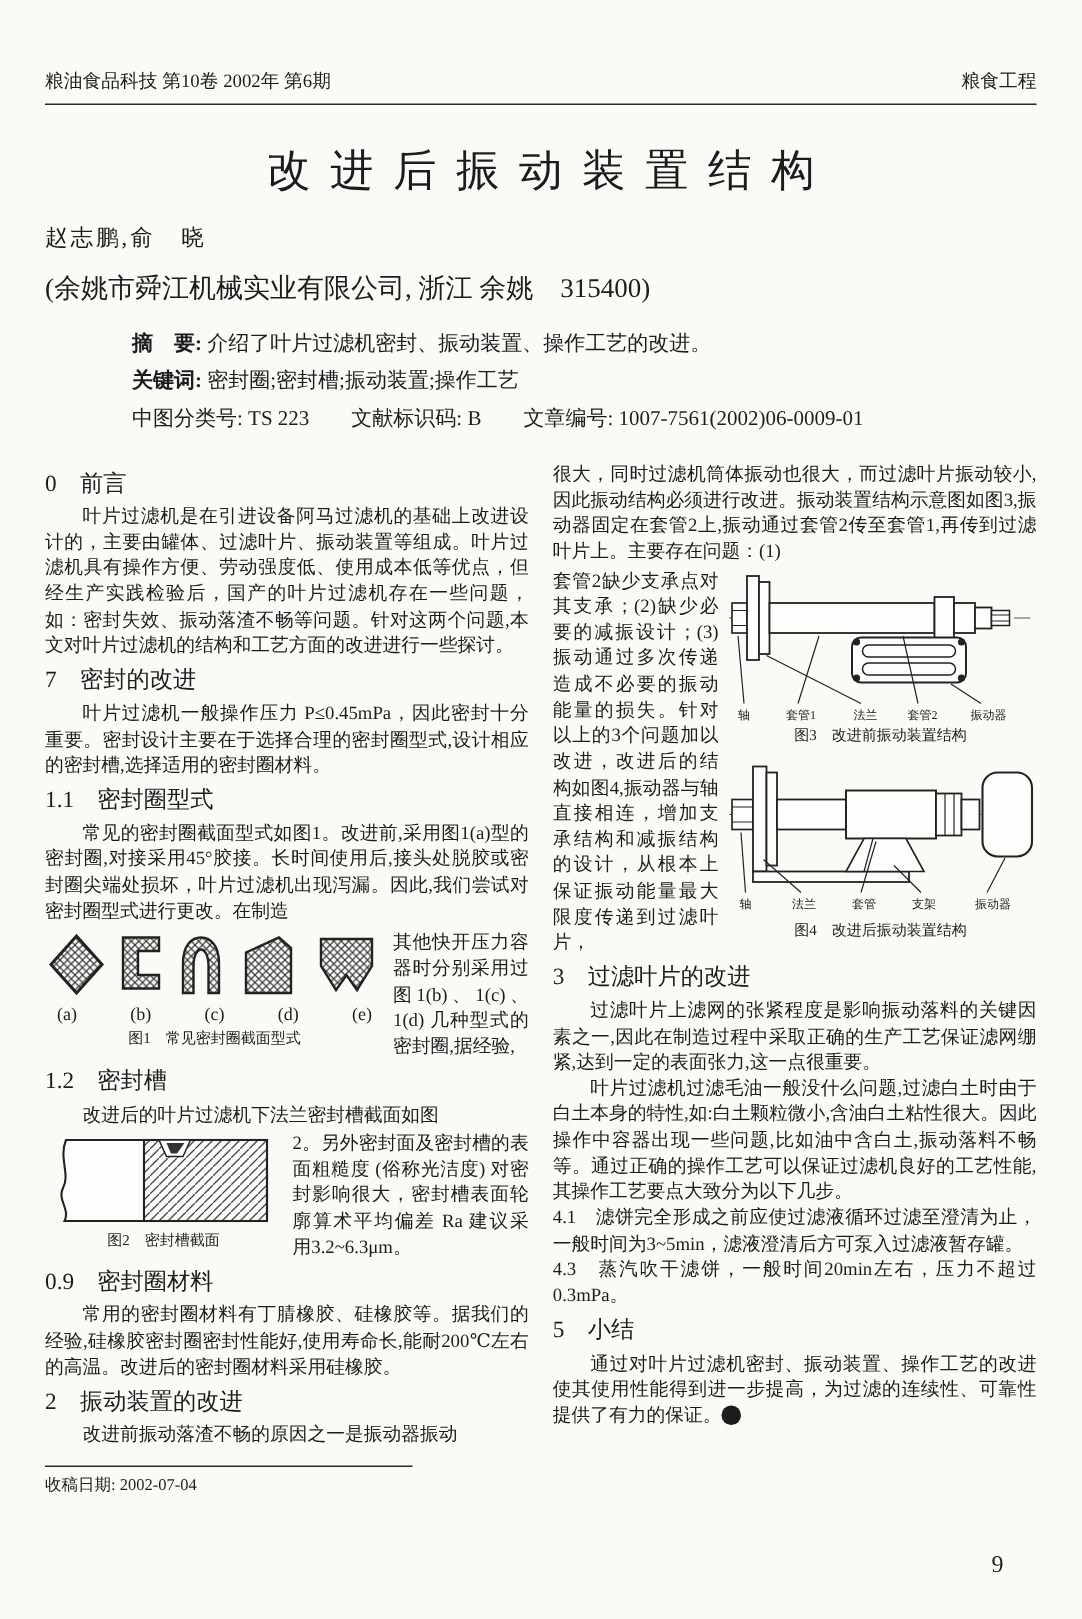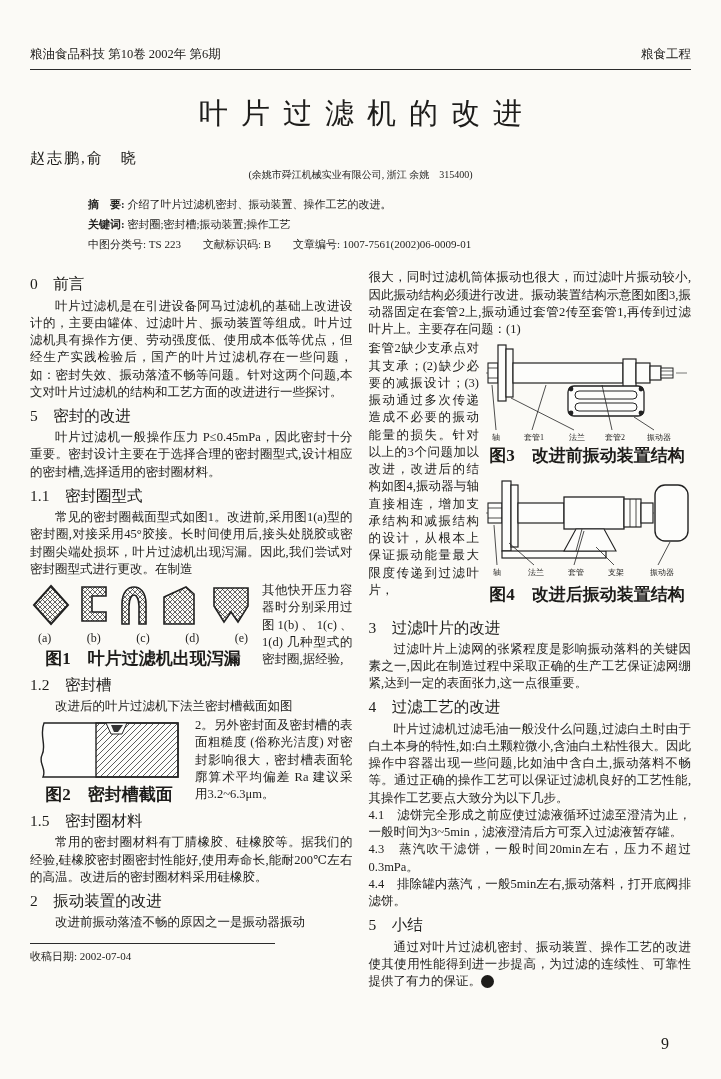--- a/index.html
+++ b/index.html
@@ -9,34 +9,34 @@
     font-family:"Liberation Serif","DejaVu Serif",serif;
     overflow:hidden;
   }
   .page { box-sizing:border-box; width:721px; height:1079px; padding:46px 30px 16px 30px; position:relative; }
 
   .journal-header { display:flex; justify-content:space-between; align-items:flex-end;
     font-size:12.5px; padding-bottom:6px; border-bottom:1.2px solid #2b2b2b; }
 
   .title { text-align:center; font-size:29px; letter-spacing:13px; margin-top:24px; text-indent:13px; }
   .authors { font-size:15px; margin-top:15px; letter-spacing:2px; }
-  .affiliation { text-align:center; font-size:10px; }
-
-  .meta { width:545px; margin:13px auto 12px auto; font-size:11px; line-height:1.8; }
+  .affiliation { font-size:18px; margin-top:12px; }
+
+  .meta { width:545px; margin:13px auto 12px auto; font-size:14px; line-height:1.8; }
   .meta b { font-weight:bold; }
 
   .columns { display:flex; gap:16px; margin-top:15px; }
   .col { width:322.5px; font-size:12.5px; line-height:1.38; text-align:justify; }
 
   .sec { font-size:15.5px; font-weight:400; margin:5px 0 3px 0; line-height:1.3; }
   p.body { margin:0; text-indent:2em; }
   p.body.noindent { text-indent:0; }
 
   .fig { text-align:center; }
-  .figcap { font-size:17px; font-weight:bold; margin-top:1px; line-height:1.3; }
+  .figcap { font-size:10px; font-weight:normal; margin-top:1px; line-height:1.3; }
   .fig1-wrap { overflow:hidden; margin:4px 0 2px 0; }
   .fig1-box { float:left; width:226px; margin-right:6px; }
   .fig1-labels { display:flex; justify-content:space-between; padding:0 8px; font-size:12px; margin-top:-2px; }
   .fig2-wrap { overflow:hidden; margin:2px 0 2px 0; }
   .fig2-box { float:left; width:158px; margin-right:7px; }
   .vib-wrap { overflow:hidden; margin:2px 0; }
   .vib-figs { float:right; width:208px; margin-left:4px; }
   .vib-figs .fig { margin-bottom:6px; }
   svg { display:block; margin:0 auto; }
   svg text { font-family:"Liberation Serif","DejaVu Serif",serif; }
@@ -51,37 +51,37 @@
 </head>
 <body>
 
 <div class="page">
 
   <div class="journal-header">
     <span>粮油食品科技  第10卷  2002年  第6期</span>
     <span>粮食工程</span>
   </div>
 
-  <div class="title">叶片过滤机的改进</div>
+  <div class="title">改进后振动装置结构</div>
   <div class="authors">赵志鹏,俞　晓</div>
   <div class="affiliation">(余姚市舜江机械实业有限公司, 浙江 余姚　315400)</div>
 
   <div class="meta">
     <div><b>摘　要:</b> <span>介绍了叶片过滤机密封、振动装置、操作工艺的改进。</span></div>
     <div><b>关键词:</b> <span>密封圈;密封槽;振动装置;操作工艺</span></div>
     <div>中图分类号: TS 223　　文献标识码: B　　文章编号: 1007-7561(2002)06-0009-01</div>
   </div>
 
   <div class="columns">
 
     <div class="col">
       <div class="sec">0　前言</div>
       <p class="body">叶片过滤机是在引进设备阿马过滤机的基础上改进设计的，主要由罐体、过滤叶片、振动装置等组成。叶片过滤机具有操作方便、劳动强度低、使用成本低等优点，但经生产实践检验后，国产的叶片过滤机存在一些问题，如：密封失效、振动落渣不畅等问题。针对这两个问题,本文对叶片过滤机的结构和工艺方面的改进进行一些探讨。</p>
 
-      <div class="sec">5　密封的改进</div>
+      <div class="sec">7　密封的改进</div>
       <p class="body">叶片过滤机一般操作压力 P≤0.45mPa，因此密封十分重要。密封设计主要在于选择合理的密封圈型式,设计相应的密封槽,选择适用的密封圈材料。</p>
 
       <div class="sec">1.1　密封圈型式</div>
       <p class="body">常见的密封圈截面型式如图1。改进前,采用图1(a)型的密封圈,对接采用45°胶接。长时间使用后,接头处脱胶或密封圈尖端处损坏，叶片过滤机出现泻漏。因此,我们尝试对密封圈型式进行更改。在制造</p>
 
       <div class="fig1-wrap">
         <div class="fig1-box fig">
           <svg width="226" height="50" viewBox="0 0 226 50">
             <defs>
               <pattern id="xh1" width="5" height="5" patternUnits="userSpaceOnUse">
@@ -94,21 +94,21 @@
             <polygon points="134,42 134,15 156,5 164,12 164,42" fill="url(#xh1)" stroke="#222" stroke-width="1.6"></polygon>
             <path d="M184,6 H218 V24 L208,40 L201,30 L194,40 L184,24 Z" fill="url(#xh1)" stroke="#222" stroke-width="1.6"></path>
           </svg>
           <div class="fig1-labels">
             <span>(a)</span>
             <span>(b)</span>
             <span>(c)</span>
             <span>(d)</span>
             <span>(e)</span>
           </div>
-          <div class="figcap">图1　叶片过滤机出现泻漏</div>
+          <div class="figcap">图1　常见密封圈截面型式</div>
         </div>
         <p class="body noindent">其他快开压力容器时分别采用过图1(b)、1(c)、1(d) 几种型式的密封圈,据经验,</p>
       </div>
 
       <div class="sec">1.2　密封槽</div>
       <p class="body">改进后的叶片过滤机下法兰密封槽截面如图</p>
 
       <div class="fig2-wrap">
         <div class="fig2-box fig">
           <svg width="150" height="66" viewBox="0 0 150 66">
@@ -120,21 +120,21 @@
             <path d="M10,6 H144 V60 H9 C13,52 4,46 8,38 C13,29 5,18 10,6 Z" fill="#fdfdfb" stroke="#222" stroke-width="1.4"></path>
             <rect x="62" y="6" width="82" height="54" fill="url(#dh2)" stroke="#222" stroke-width="1.4"></rect>
             <polygon points="72,6 93,6 88,17 77,17" fill="#fdfdfb" stroke="#222" stroke-width="1"></polygon>
             <polygon points="77,8 89,8 84,15 80,15" fill="#333"></polygon>
           </svg>
           <div class="figcap">图2　密封槽截面</div>
         </div>
         <p class="body noindent">2。另外密封面及密封槽的表面粗糙度 (俗称光洁度) 对密封影响很大，密封槽表面轮廓算术平均偏差 Ra 建议采用3.2~6.3μm。</p>
       </div>
 
-      <div class="sec">1.5　密封圈材料</div>
+      <div class="sec">0.9　密封圈材料</div>
       <p class="body">常用的密封圈材料有丁腈橡胶、硅橡胶等。据我们的经验,硅橡胶密封圈密封性能好,使用寿命长,能耐200℃左右的高温。改进后的密封圈材料采用硅橡胶。</p>
 
       <div class="sec">2　振动装置的改进</div>
       <p class="body">改进前振动落渣不畅的原因之一是振动器振动</p>
 
       <div class="footnote">
         <div class="footnote-rule"></div>
         <div>收稿日期: 2002-07-04</div>
       </div>
     </div>
@@ -210,25 +210,23 @@
             </svg>
             <div class="figcap">图4　改进后振动装置结构</div>
           </div>
         </div>
         <p class="body noindent">套管2缺少支承点对其支承；(2)缺少必要的减振设计；(3)振动通过多次传递造成不必要的振动能量的损失。针对以上的3个问题加以改进，改进后的结构如图4,振动器与轴直接相连，增加支承结构和减振结构的设计，从根本上保证振动能量最大限度传递到过滤叶片，</p>
       </div>
 
       <div class="sec">3　过滤叶片的改进</div>
       <p class="body">过滤叶片上滤网的张紧程度是影响振动落料的关键因素之一,因此在制造过程中采取正确的生产工艺保证滤网绷紧,达到一定的表面张力,这一点很重要。</p>
 
-      <div class="sec">4　过滤工艺的改进</div>
       <p class="body">叶片过滤机过滤毛油一般没什么问题,过滤白土时由于白土本身的特性,如:白土颗粒微小,含油白土粘性很大。因此操作中容器出现一些问题,比如油中含白土,振动落料不畅等。通过正确的操作工艺可以保证过滤机良好的工艺性能,其操作工艺要点大致分为以下几步。</p>
       <p class="body noindent">4.1　滤饼完全形成之前应使过滤液循环过滤至澄清为止，一般时间为3~5min，滤液澄清后方可泵入过滤液暂存罐。</p>
       <p class="body noindent">4.3　蒸汽吹干滤饼，一般时间20min左右，压力不超过0.3mPa。</p>
-      <p class="body noindent">4.4　排除罐内蒸汽，一般5min左右,振动落料，打开底阀排滤饼。</p>
 
       <div class="sec">5　小结</div>
       <p class="body"><span>通过对叶片过滤机密封、振动装置、操作工艺的改进使其使用性能得到进一步提高，为过滤的连续性、可靠性提供了有力的保证。</span><span class="end-badge">完</span></p>
     </div>
   </div>
 
   <div class="page-number">9</div>
 </div>
 
 </body></html>

